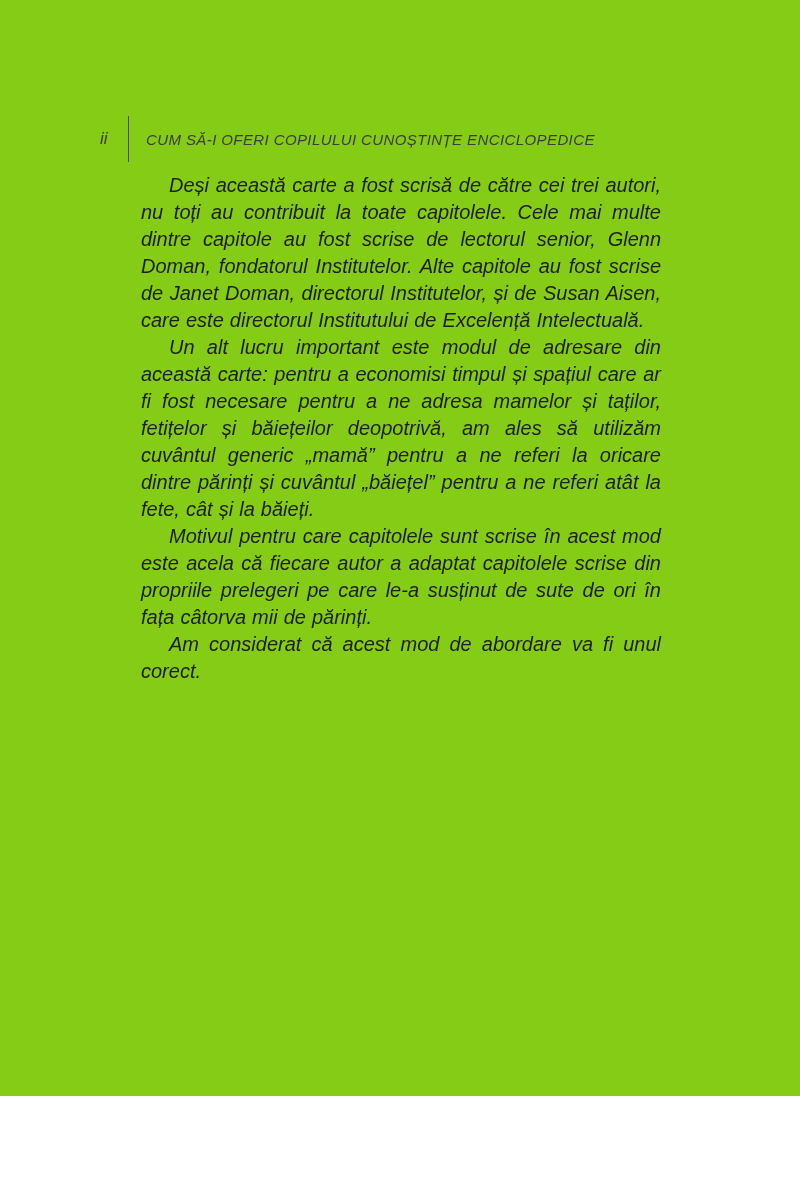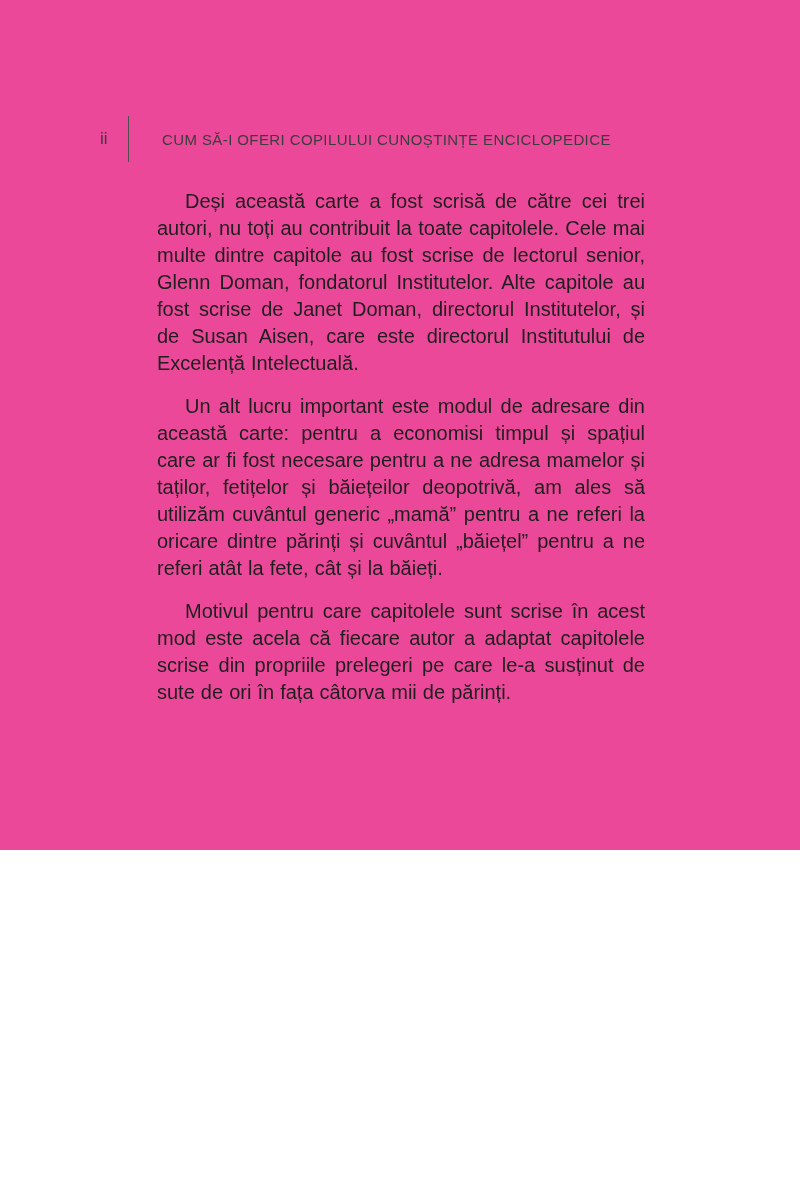--- a/index.html
+++ b/index.html
@@ -4,23 +4,24 @@
 <style>
   html, body {
     margin: 0;
     padding: 0;
     background: #ffffff;
     font-family: "Liberation Sans", sans-serif;
   }
   .page {
     position: relative;
     width: 800px;
-    height: 850px;
-    background: #ec4899;
+    height: 1096px;
+    background: #84cc16;
     overflow: hidden;
+    font-style: italic;
   }
   .page-header {
     position: absolute;
     top: 116px;
     left: 98px;
     display: flex;
     align-items: stretch;
     height: 46px;
   }
   .folio {
@@ -30,54 +31,55 @@
     color: #3c3c3c;
     text-align: left;
     padding-left: 2px;
   }
   .header-rule {
     width: 0;
     border-left: 1.5px solid #4e4e4e;
     margin-right: 17px;
   }
   .running-title {
-    margin: 16px;
+    margin: 0;
     align-self: center;
     font-size: 15px;
     font-weight: 400;
     letter-spacing: 0.4px;
     color: #3c3c3c;
     white-space: nowrap;
   }
   .page-body {
     position: absolute;
     top: 172px;
     left: 141px;
     width: 520px;
     font-size: 20px;
     line-height: 27px;
     color: #1e1e1e;
     text-align: justify;
   }
   .page-body p {
-    margin: 16px;
+    margin: 0;
     text-indent: 28px;
     word-spacing: 0.5px;
   }
 </style>
 </head>
 <body>
 
 <div class="page">
 
   <header class="page-header">
     <span class="folio">ii</span>
     <span class="header-rule"></span>
     <h1 class="running-title">CUM SĂ-I OFERI COPILULUI CUNOȘTINȚE ENCICLOPEDICE</h1>
   </header>
 
   <main class="page-body">
     <p>Deși această carte a fost scrisă de către cei trei autori, nu toți au contribuit la toate capitolele. Cele mai multe dintre capitole au fost scrise de lectorul senior, Glenn Doman, fondatorul Institutelor. Alte capitole au fost scrise de Janet Doman, directorul Institutelor, și de Susan Aisen, care este directorul Institutului de Excelență Intelectuală.</p>
     <p>Un alt lucru important este modul de adresare din această carte: pentru a economisi timpul și spațiul care ar fi fost necesare pentru a ne adresa mamelor și taților, fetițelor și băiețeilor deopotrivă, am ales să utilizăm cuvântul generic „mamă” pentru a ne referi la oricare dintre părinți și cuvântul „băiețel” pentru a ne referi atât la fete, cât și la băieți.</p>
     <p>Motivul pentru care capitolele sunt scrise în acest mod este acela că fiecare autor a adaptat capitolele scrise din propriile prelegeri pe care le-a susținut de sute de ori în fața câtorva mii de părinți.</p>
+    <p>Am considerat că acest mod de abordare va fi unul corect.</p>
   </main>
 
 </div>
 
 </body></html>

